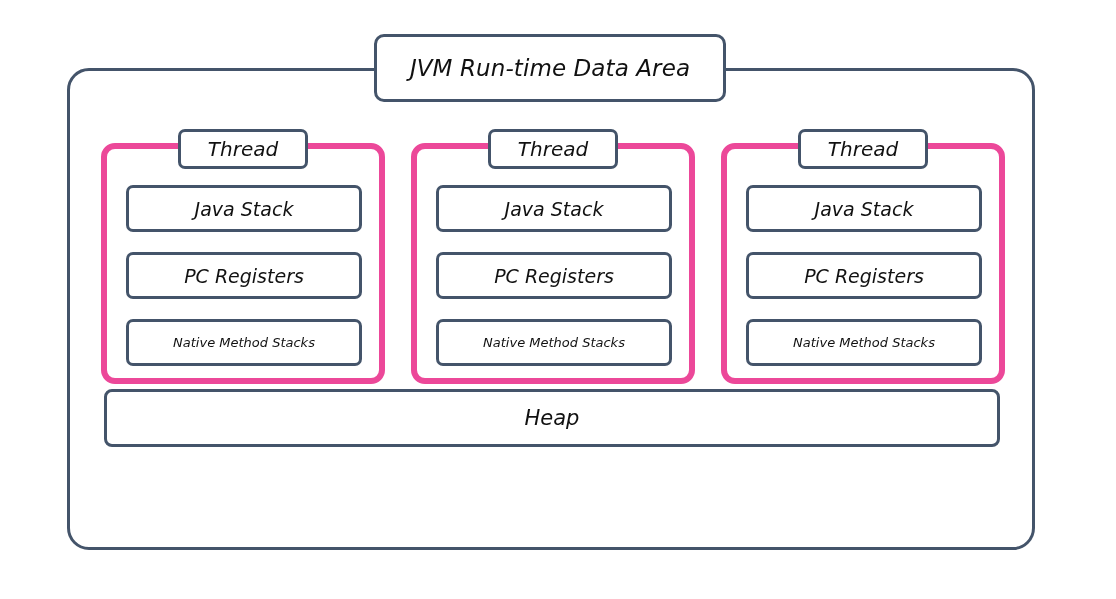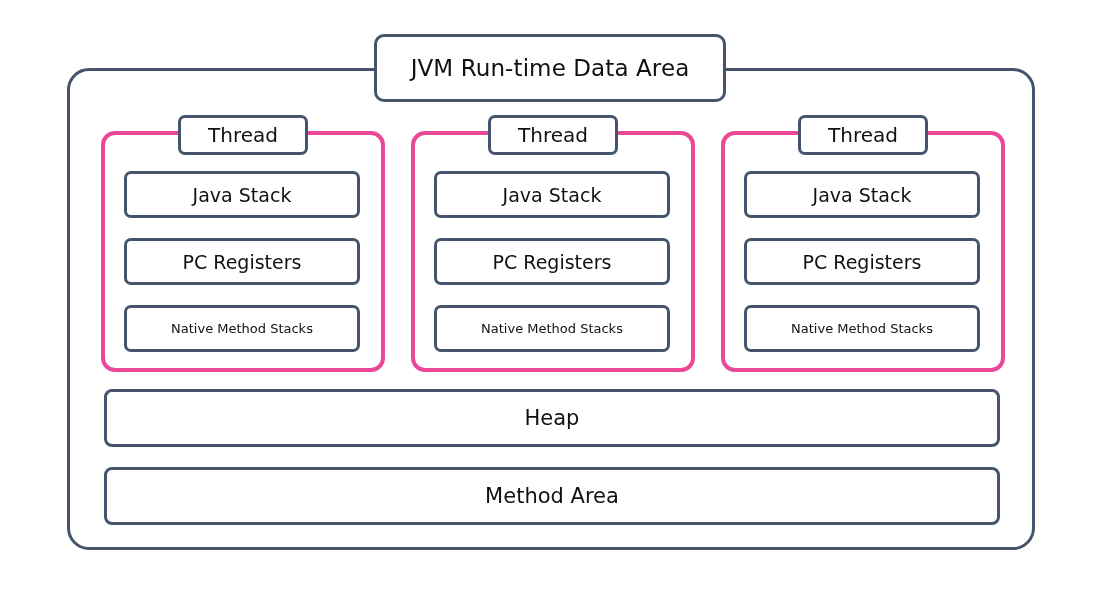--- a/index.html
+++ b/index.html
@@ -13,20 +13,21 @@
     font-family: "DejaVu Sans", sans-serif;
     color: #101010;
     overflow: hidden;
   }
 
   #canvas {
     position: relative;
     width: 1116px;
     height: 599px;
     background: #ffffff;
+    font-style: italic;
   }
 
   
   .jvm-outer {
     position: absolute;
     left: 67px;
     top: 68px;
     width: 968px;
     height: 482px;
     border: 3px solid #44546A;
@@ -54,24 +55,24 @@
   .title-box .label {
     font-size: 23px;
     letter-spacing: 0.1px;
     color: #111111;
     white-space: nowrap;
   }
 
   
   .thread-group {
     position: absolute;
-    top: 131px;
+    top: 143px;
     width: 284px;
     height: 241px;
-    border: 4px solid #ec4899;
+    border: 6px solid #ec4899;
     border-radius: 14px;
     background: transparent;
     box-sizing: border-box;
   }
   .thread-group.g0 { left: 101px; }
   .thread-group.g1 { left: 411px; }
   .thread-group.g2 { left: 721px; }
 
   
   .thread-tab {
@@ -206,17 +207,14 @@
       </div>
       <div class="mem-box small">
         <span class="label">Native Method Stacks</span>
       </div>
     </div>
   </div>
 
   <div class="region-box heap">
     <span class="label">Heap</span>
   </div>
-  <div class="region-box method">
-    <span class="label">Method Area</span>
-  </div>
 
 </div>
 
 </body></html>

